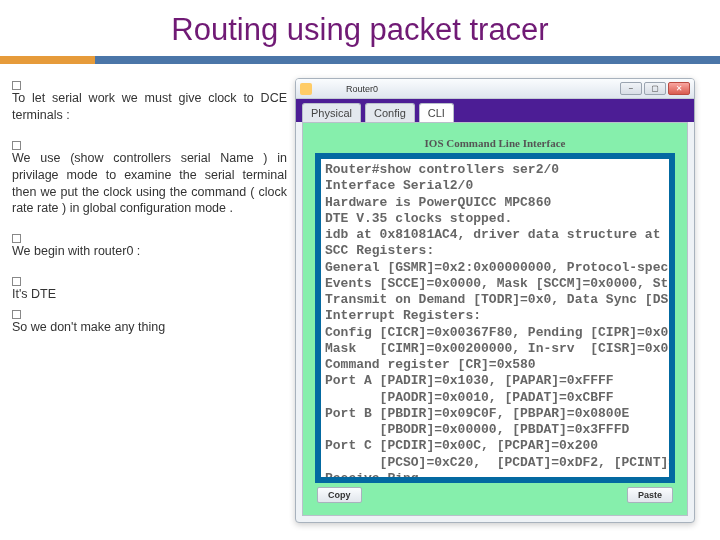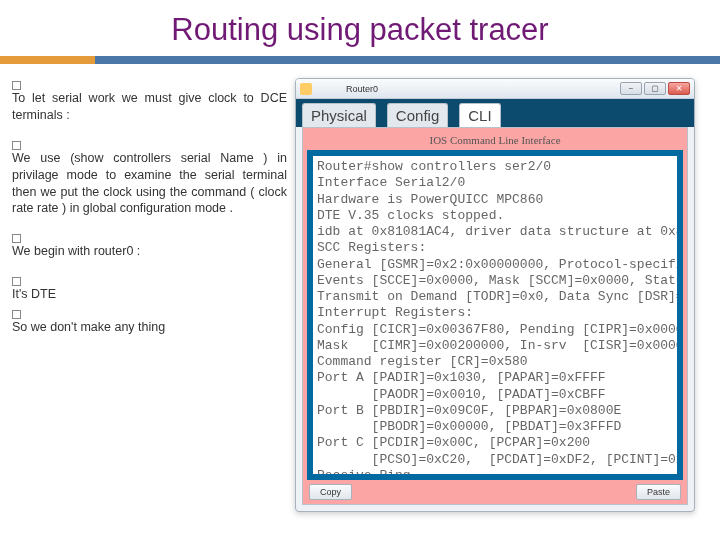--- a/index.html
+++ b/index.html
@@ -117,44 +117,45 @@
     font-size:8px;
     color:#444;
   }
   .titlebar .wb.close {
     background: linear-gradient(#f9a6a0,#d95b50);
     border-color:#b94b42;
     color:#fff;
   }
   .tabs {
     display: flex;
-    gap: 11px;
+    gap: 4px;
     padding: 4px 6px 0 6px;
-    background: #0c4a6e;
-    font-size: 15px;
+    background: #4c1d95;
+    font-size: 11px;
   }
   .tab {
     padding: 3px 8px;
     background: #e3e8ee;
     border: 1px solid #b8c0ca;
     border-bottom: none;
     border-radius: 3px 3px 0 0;
     color: #444;
     cursor: pointer;
   }
   .tab.active {
     background: #fff;
     position: relative;
     z-index: 2;
   }
   .cli-panel {
     margin: 0 6px 6px 6px;
-    background: #fca5a5;
+    background: #86efac;
     border: 1px solid #b8c0ca;
-    padding: 4px;
+    padding: 12px;
+    font-weight: bold;
   }
   .cli-heading {
     text-align: center;
     font-family: 'Times New Roman', serif;
     font-size: 11px;
     color: #555;
     padding: 2px 0 4px 0;
   }
   .cli-out {
     background: #fff;

